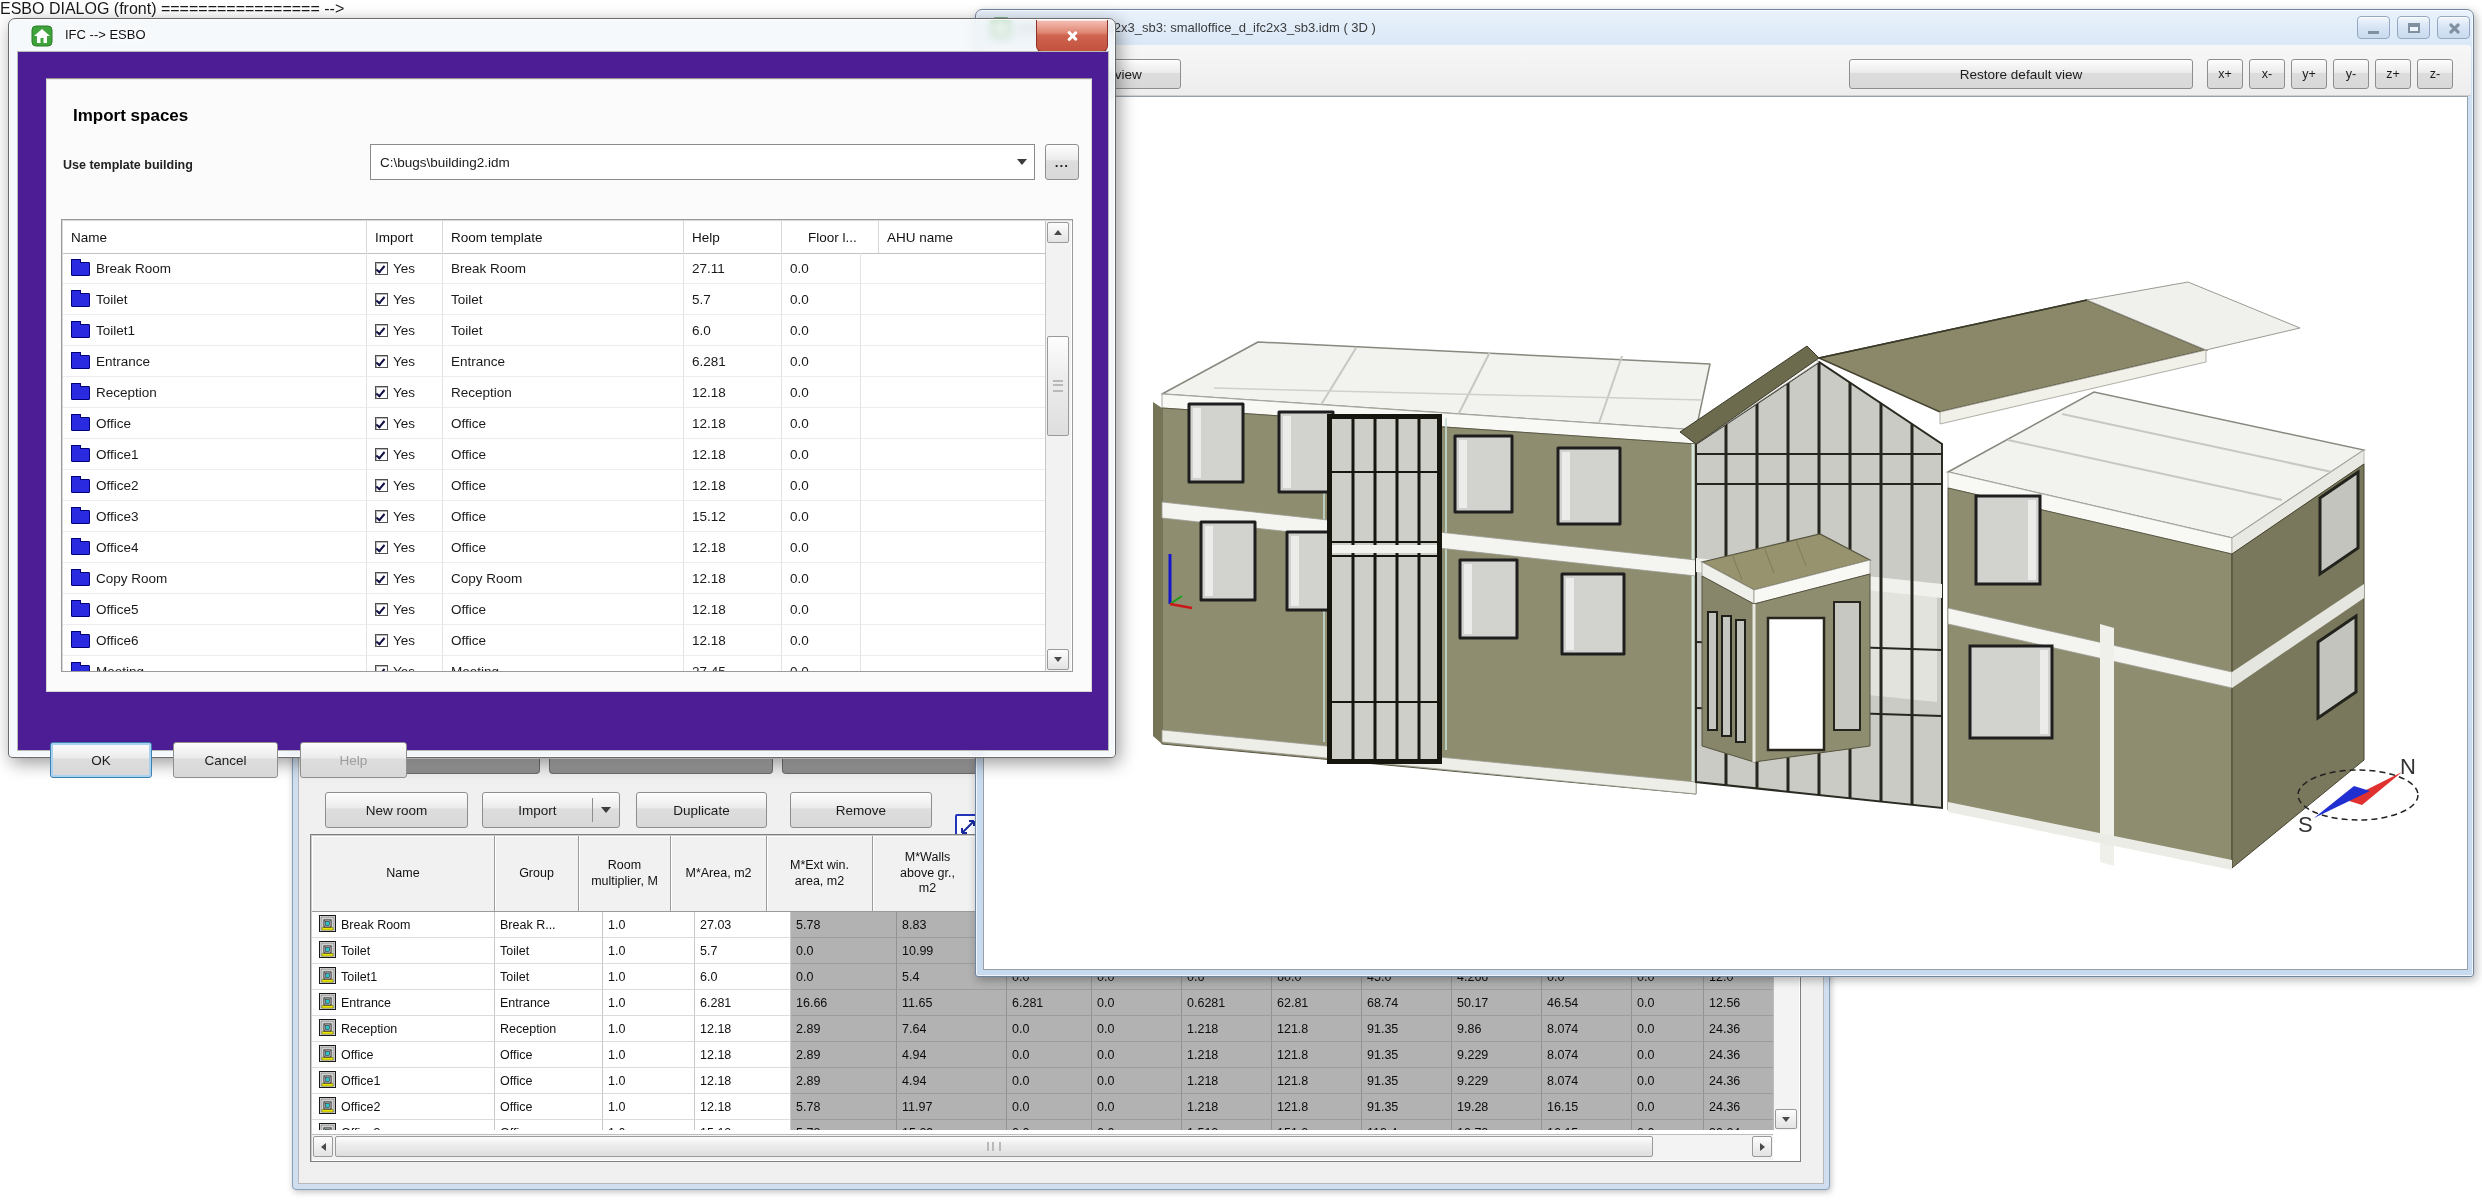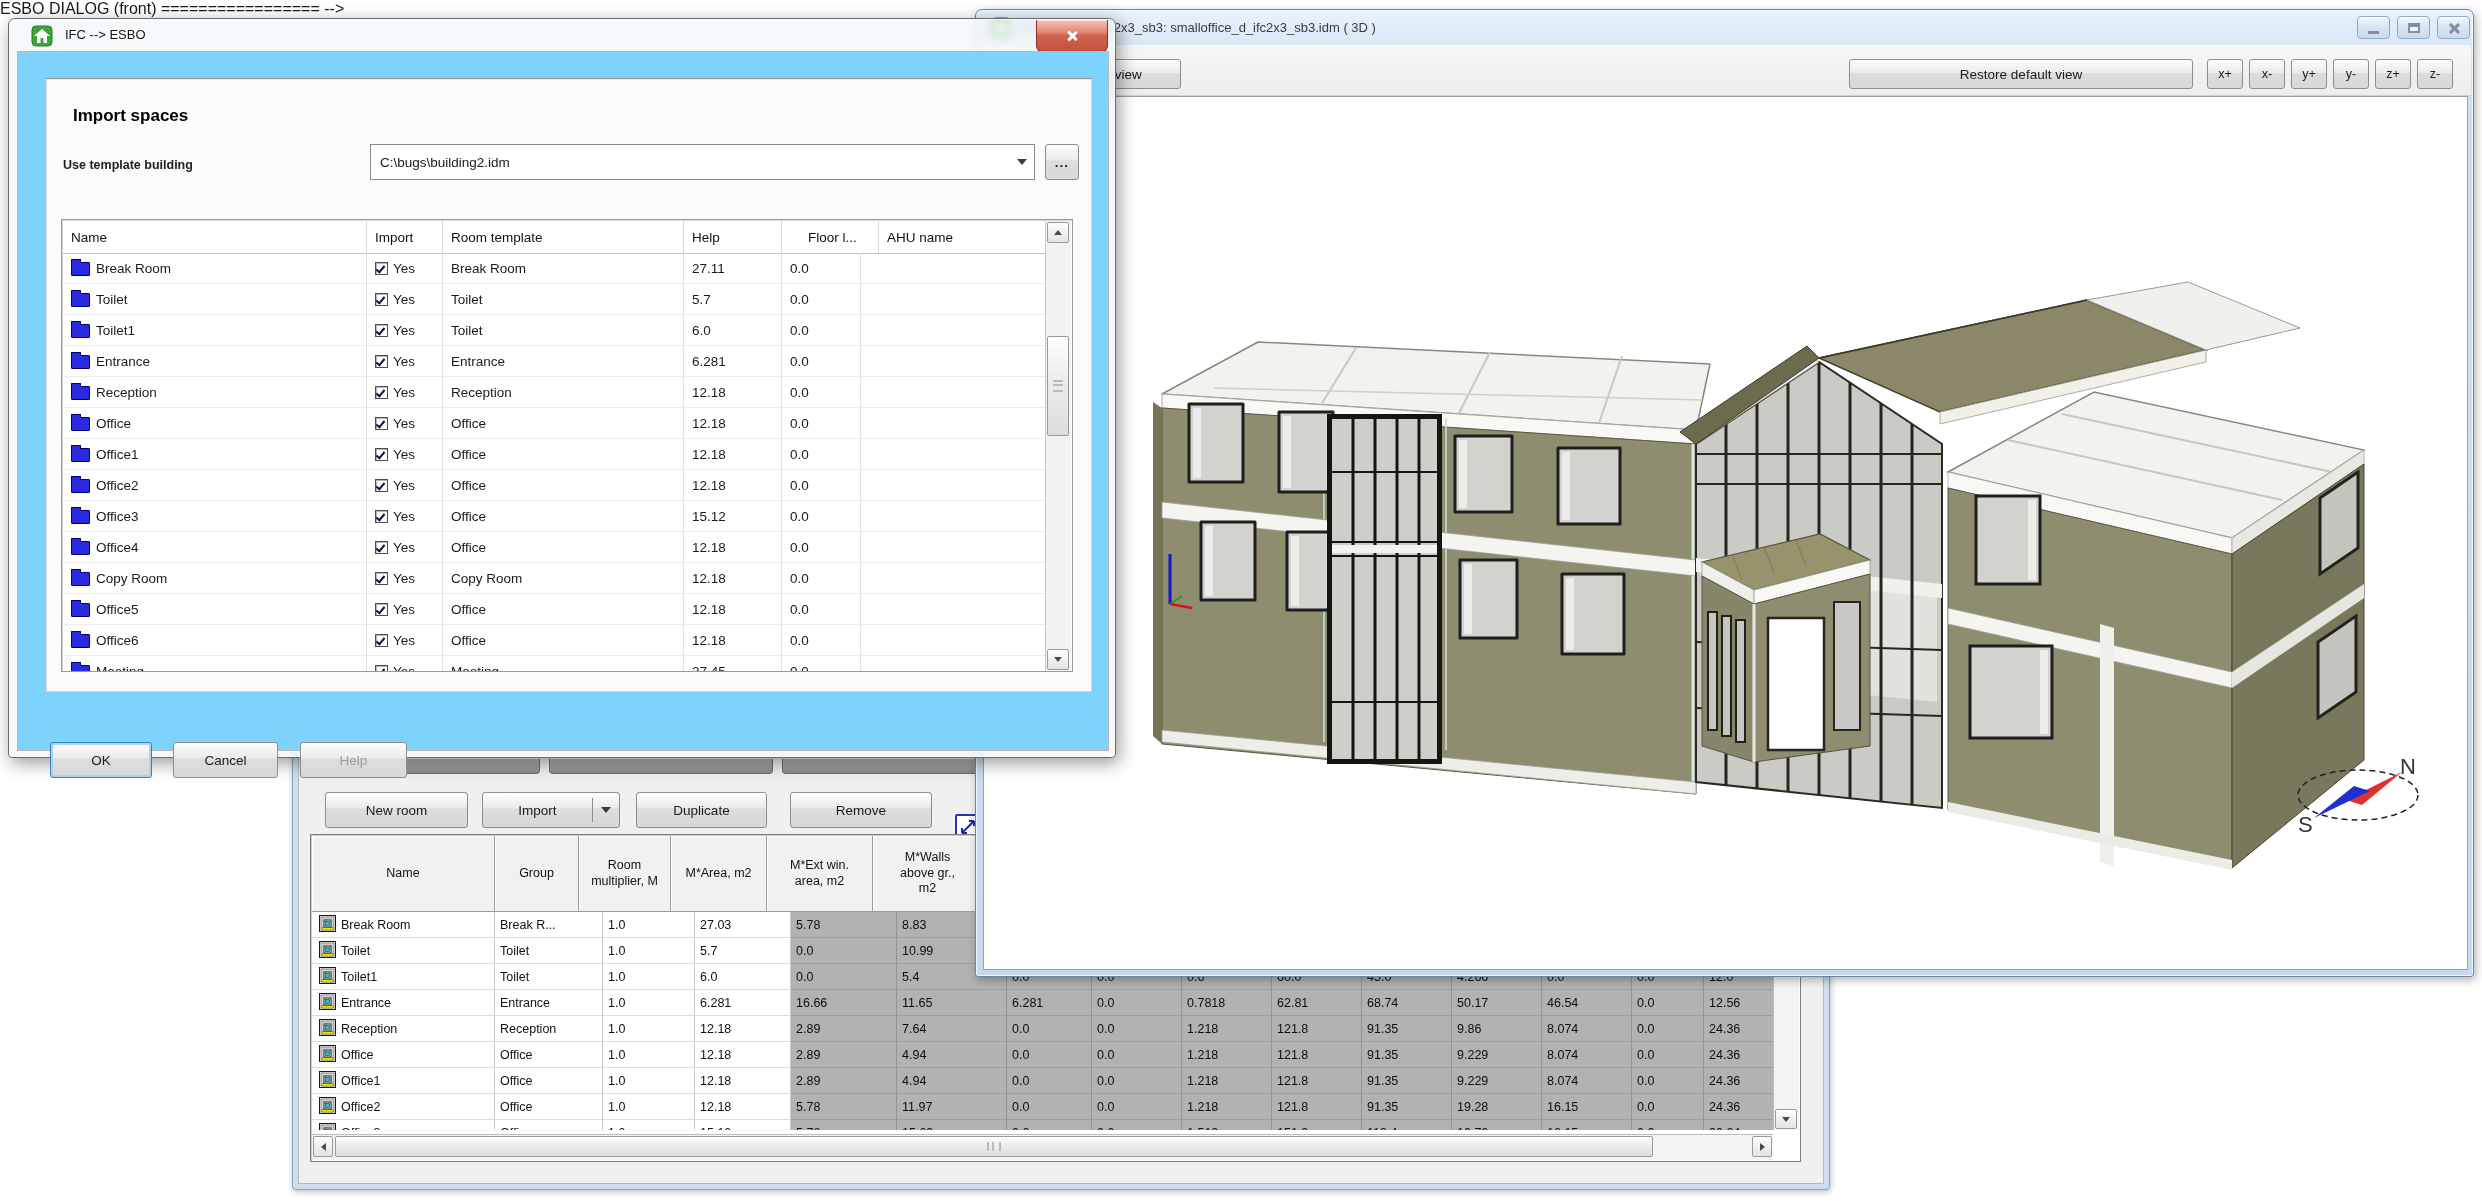--- a/index.html
+++ b/index.html
@@ -124,21 +124,21 @@
   #dlg-title{position:absolute;left:56px;top:8px;font-size:13px;color:#111;text-shadow:0 0 6px #fff,0 0 3px #fff;}
   #dlg-close{
     position:absolute;left:1027px;top:1px;width:72px;height:32px;box-sizing:border-box;
     background:linear-gradient(#f5c1b4,#e08876 40%,#cf6450 50%,#c2523d);
     border:1px solid #8e3226;border-top:none;border-radius:0 0 6px 6px;
     display:flex;align-items:center;justify-content:center;
     box-shadow:inset 0 1px 0 rgba(255,255,255,.6);
   }
   #dlg-client{
     position:absolute;left:8px;top:32px;width:1092px;height:700px;
-    background:#7dd3fc;border:1px solid #b9b9b9;box-sizing:border-box;
+    background:#4c1d95;border:1px solid #b9b9b9;box-sizing:border-box;
   }
   #dlg-panel{
     position:absolute;left:28px;top:26px;width:1046px;height:614px;box-sizing:border-box;
     background:#fbfbfb;border:1px solid #d5d5d5;border-top:2px groove #e8e8e8;
   }
   #dlg-heading{position:absolute;left:26px;top:26px;font-size:17px;font-weight:bold;color:#000;}
   #dlg-template-label{position:absolute;left:16px;top:78px;font-size:12.5px;font-weight:bold;color:#222;}
   #dlg-combo{
     position:absolute;left:323px;top:64px;width:665px;height:36px;box-sizing:border-box;
     background:#fff;border:1px solid #8a8a8a;display:flex;align-items:center;
@@ -313,21 +313,21 @@
                 </svg></span>
               <span>Entrance</span>
             </div>
             <div class="rt-cell" style="width: 108px;">Entrance</div>
             <div class="rt-cell" style="width: 92px;">1.0</div>
             <div class="rt-cell" style="width: 96px;">6.281</div>
             <div class="rt-cell shaded" style="width: 106px;">16.66</div>
             <div class="rt-cell shaded" style="width: 110px;">11.65</div>
             <div class="rt-cell shaded" style="width: 85px;">6.281</div>
             <div class="rt-cell shaded" style="width: 90px;">0.0</div>
-            <div class="rt-cell shaded" style="width: 90px;">0.7818</div>
+            <div class="rt-cell shaded" style="width: 90px;">0.6281</div>
             <div class="rt-cell shaded" style="width: 90px;">62.81</div>
             <div class="rt-cell shaded" style="width: 90px;">68.74</div>
             <div class="rt-cell shaded" style="width: 90px;">50.17</div>
             <div class="rt-cell shaded" style="width: 90px;">46.54</div>
             <div class="rt-cell shaded" style="width: 72px;">0.0</div>
             <div class="rt-cell shaded" style="width: 70px;">12.56</div>
           </div>
           <div class="rt-row">
             <div class="rt-cell" style="width: 183px;">
               <span class="room-ico"><svg width="17" height="17" viewBox="0 0 17 17">

